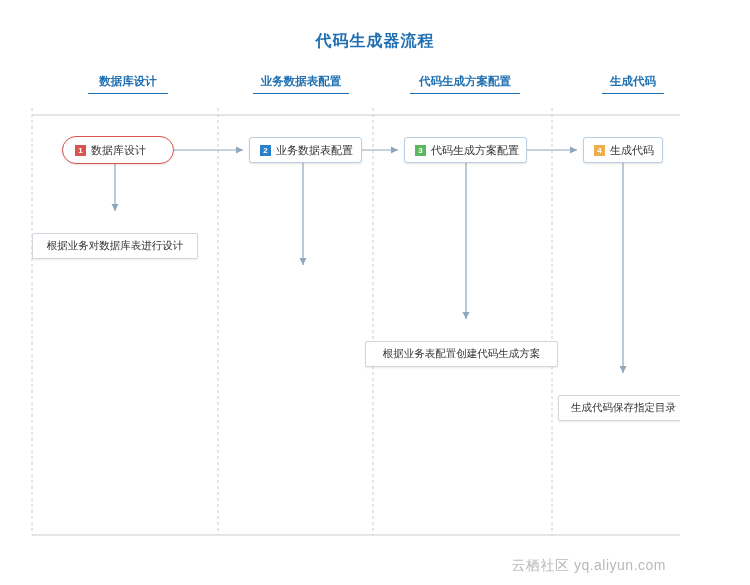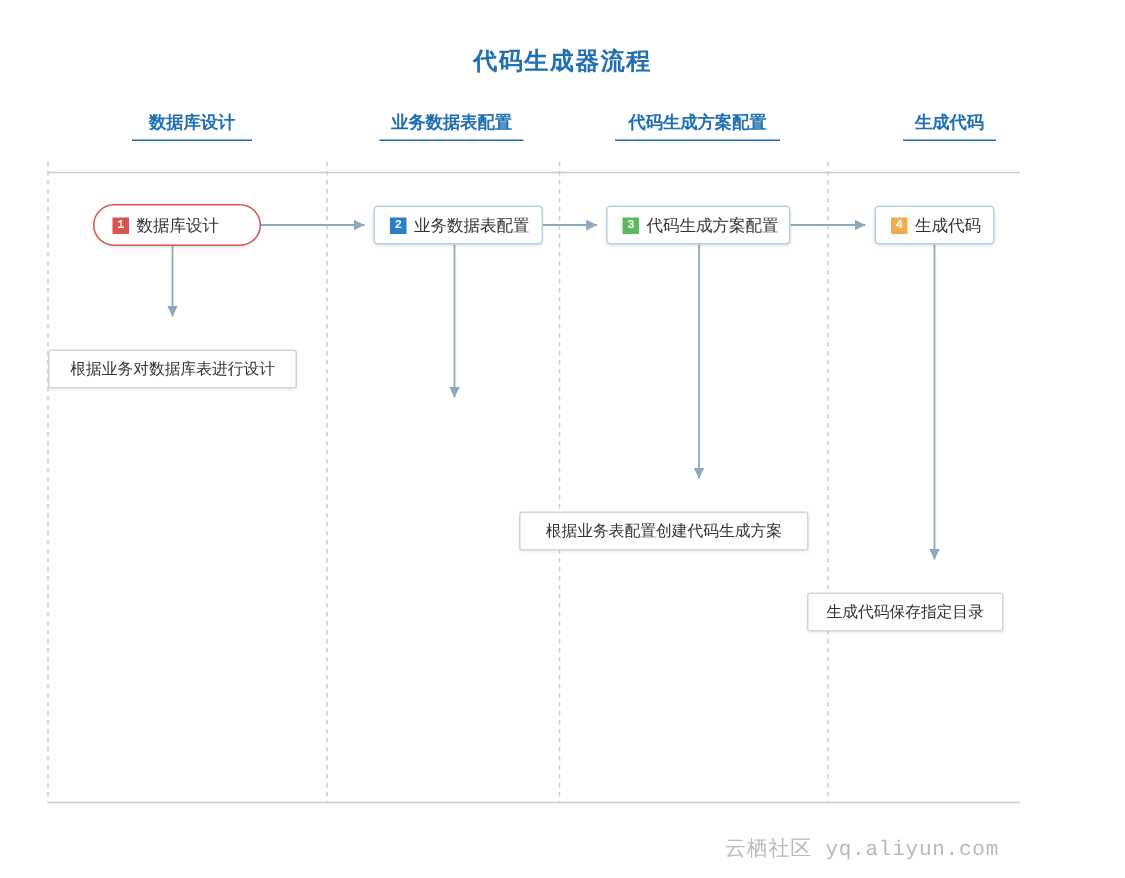--- a/index.html
+++ b/index.html
@@ -5,21 +5,21 @@
   html, body {
     margin: 0;
     padding: 0;
     background: #ffffff;
   }
   #canvas {
     position: relative;
     width: 680px;
     height: 585px;
     background: #ffffff;
-    font-family: Liberation Mono, monospace;
+    font-family: Liberation Sans, sans-serif;
     overflow: hidden;
   }
   #svg-layer {
     position: absolute;
     left: 0;
     top: 0;
     width: 750px;
     height: 585px;
     pointer-events: none;
   }
@@ -187,21 +187,21 @@
   </div>
 
   <div class="node step orange" style="left:583px;top:137px;width:80px;">
     <span class="badge">4</span>
     <span>生成代码</span>
   </div>
 
   <div class="note" style="left:32px;top:217px;width:166px;">
     <span>根据业务对数据库表进行设计</span>
   </div>
-  <div class="note" style="left:346px;top:325px;width:193px;">
+  <div class="note" style="left:365px;top:325px;width:193px;">
     <span>根据业务表配置创建代码生成方案</span>
   </div>
-  <div class="note" style="left:538px;top:379px;width:131px;">
+  <div class="note" style="left:558px;top:379px;width:131px;">
     <span>生成代码保存指定目录</span>
   </div>
 
   <div class="watermark">云栖社区  yq.aliyun.com</div>
 </div>
 
 </body></html>

